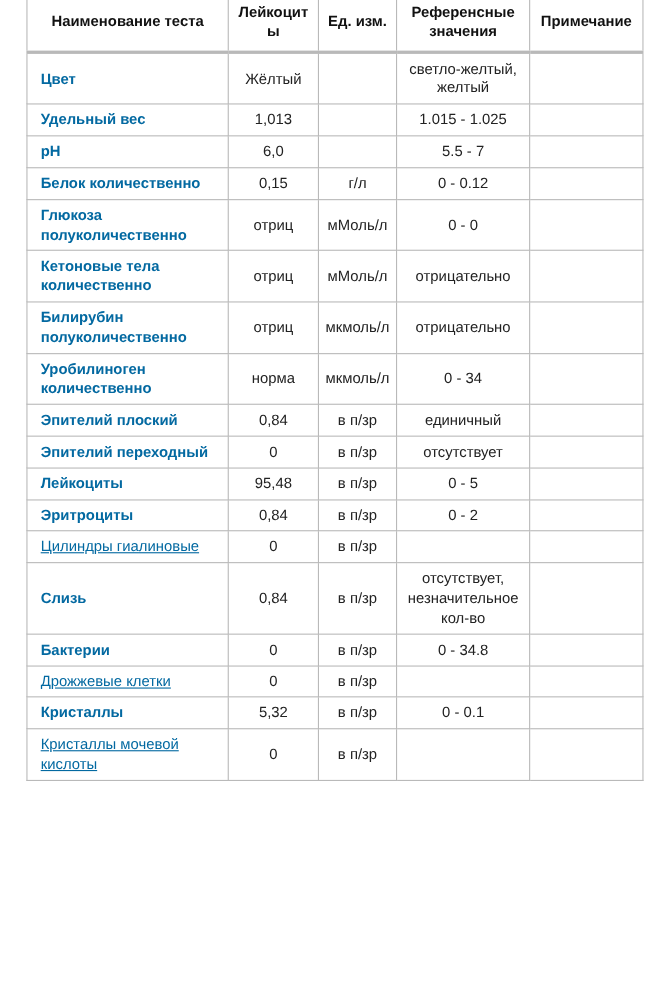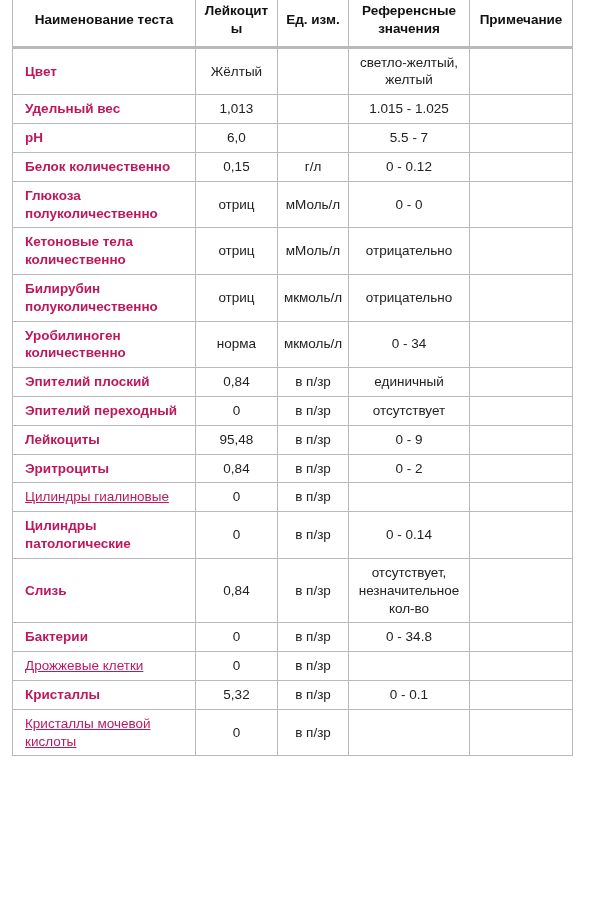--- a/index.html
+++ b/index.html
@@ -14,21 +14,21 @@
     font-family: "Liberation Sans", "DejaVu Sans", sans-serif;
     color: #1a1a1a;
     -webkit-font-smoothing: antialiased;
   }
 
   .sheet {
     position: relative;
     width: 512px;
     height: 912px;
     box-sizing: border-box;
-    padding: 0 12px;
+    padding: 0 24px;
   }
 
   table.results {
     width: 560px;
     border-collapse: collapse;
     table-layout: fixed;
     font-size: 13.5px;
   }
 
   
@@ -64,21 +64,21 @@
   }
 
   tbody td {
     text-align: center;
     color: #222;
   }
   tbody td.cell-name {
     text-align: left;
     padding-left: 12px;
     padding-right: 6px;
-    color: #be185d;
+    color: #0369a1;
   }
   tbody tr.bold td.cell-name {
     font-weight: bold;
   }
   tbody tr.normal td.cell-name {
     font-weight: normal;
     text-decoration: underline;
   }
   tbody td.cell-res,
   tbody td.cell-unit,
@@ -178,42 +178,35 @@
           <td class="cell-name">Эпителий переходный</td>
           <td class="cell-res">0</td>
           <td class="cell-unit">в п/зр</td>
           <td class="cell-ref">отсутствует</td>
           <td class="cell-note"></td>
         </tr>
         <tr class="bold">
           <td class="cell-name">Лейкоциты</td>
           <td class="cell-res">95,48</td>
           <td class="cell-unit">в п/зр</td>
-          <td class="cell-ref">0 - 9</td>
+          <td class="cell-ref">0 - 5</td>
           <td class="cell-note"></td>
         </tr>
         <tr class="bold">
           <td class="cell-name">Эритроциты</td>
           <td class="cell-res">0,84</td>
           <td class="cell-unit">в п/зр</td>
           <td class="cell-ref">0 - 2</td>
           <td class="cell-note"></td>
         </tr>
         <tr class="normal">
           <td class="cell-name">Цилиндры гиалиновые</td>
           <td class="cell-res">0</td>
           <td class="cell-unit">в п/зр</td>
           <td class="cell-ref"></td>
-          <td class="cell-note"></td>
-        </tr>
-        <tr class="bold">
-          <td class="cell-name">Цилиндры патологические</td>
-          <td class="cell-res">0</td>
-          <td class="cell-unit">в п/зр</td>
-          <td class="cell-ref">0 - 0.14</td>
           <td class="cell-note"></td>
         </tr>
         <tr class="bold">
           <td class="cell-name">Слизь</td>
           <td class="cell-res">0,84</td>
           <td class="cell-unit">в п/зр</td>
           <td class="cell-ref">отсутствует, незначительное кол-во</td>
           <td class="cell-note"></td>
         </tr>
         <tr class="bold">

